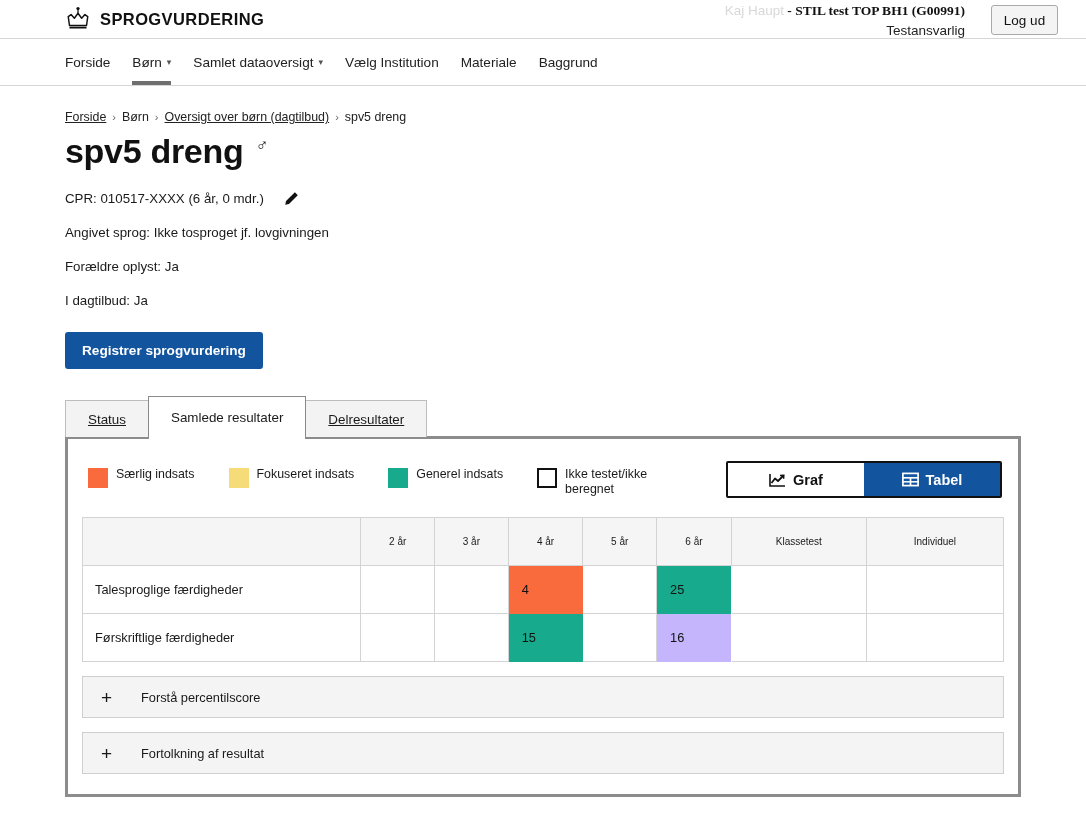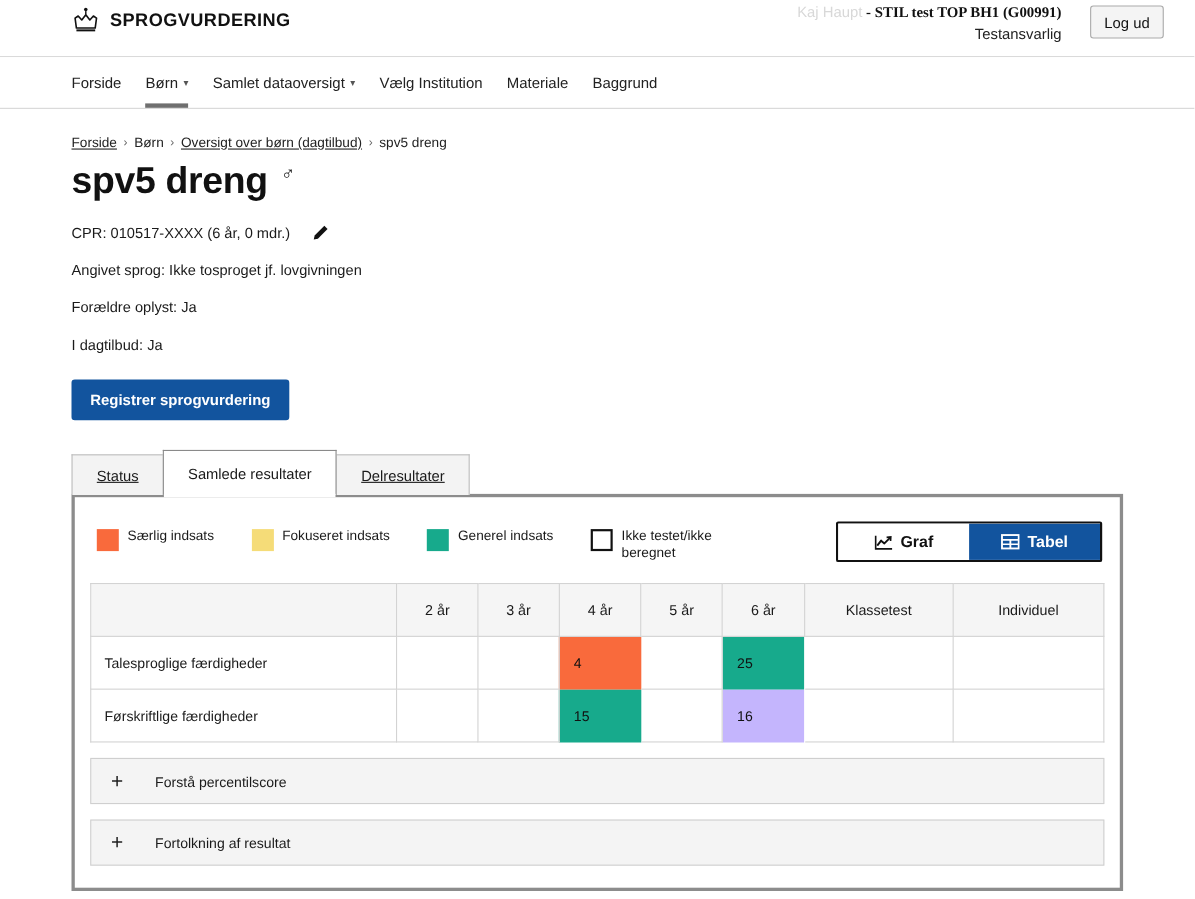--- a/index.html
+++ b/index.html
@@ -8,21 +8,21 @@
     width: 1086px; height: 817px;
     background: #ffffff;
     font-family: "Liberation Sans", sans-serif;
     color: #1a1a1a;
     overflow: hidden;
   }
 
   
   .topbar {
     position: relative;
-    height: 52px;
+    height: 39px;
     background: #fff;
     border-bottom: 1px solid #d6d6d6;
   }
   .brand {
     position: absolute;
     left: 65px; top: 6px;
     display: flex; align-items: center; gap: 9px;
   }
   .crown-icon { display: block; width: 26px; height: 26px; }
   .brand-name {
@@ -189,21 +189,21 @@
 
   .view-toggle {
     display: flex;
     border: 2px solid #111;
     border-radius: 2px;
     overflow: hidden;
     height: 37px;
   }
   .toggle-btn {
     display: flex; align-items: center; justify-content: center; gap: 7px;
-    width: 119px;
+    width: 136px;
     font-size: 14.5px;
     font-weight: bold;
     font-family: "Liberation Sans", sans-serif;
     background: #fff;
     color: #111;
     border: none;
     cursor: pointer;
   }
   .toggle-btn.active { background: #12549e; color: #fff; }
   .toggle-btn svg { display: block; }
@@ -215,21 +215,21 @@
     margin-top: 19px;
     table-layout: fixed;
   }
   .rtable th, .rtable td {
     border: 1px solid #d3d3d3;
     height: 48px;
     font-weight: normal;
   }
   .rtable thead th {
     background: #f5f5f5;
-    font-size: 13px;
+    font-size: 10px;
     color: #1a1a1a;
     text-align: center;
     border-bottom: 1px solid #d3d3d3;
   }
   .rtable thead th.rowhead { text-align: left; }
   .rtable td.rowhead {
     font-size: 12.8px;
     color: #1a1a1a;
     padding-left: 12px;
     text-align: left;

